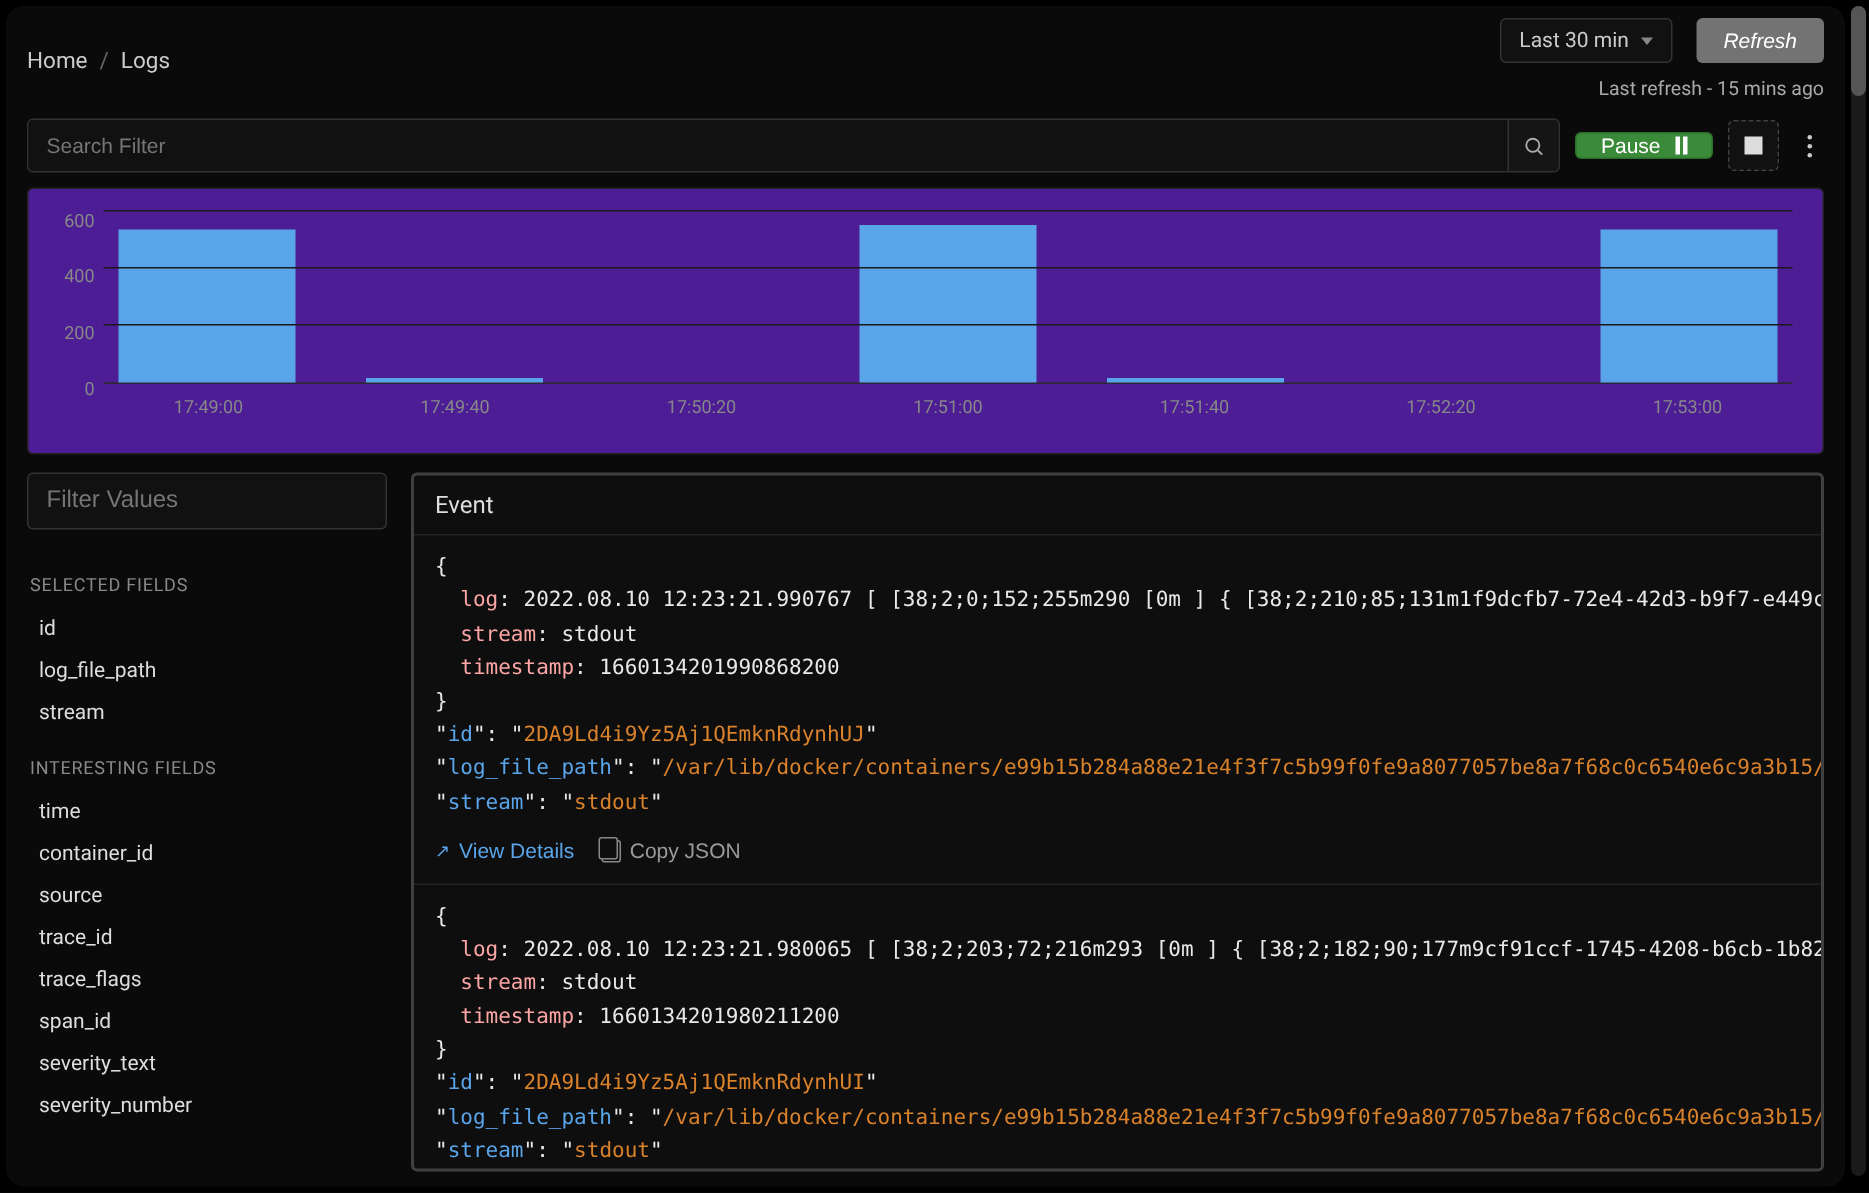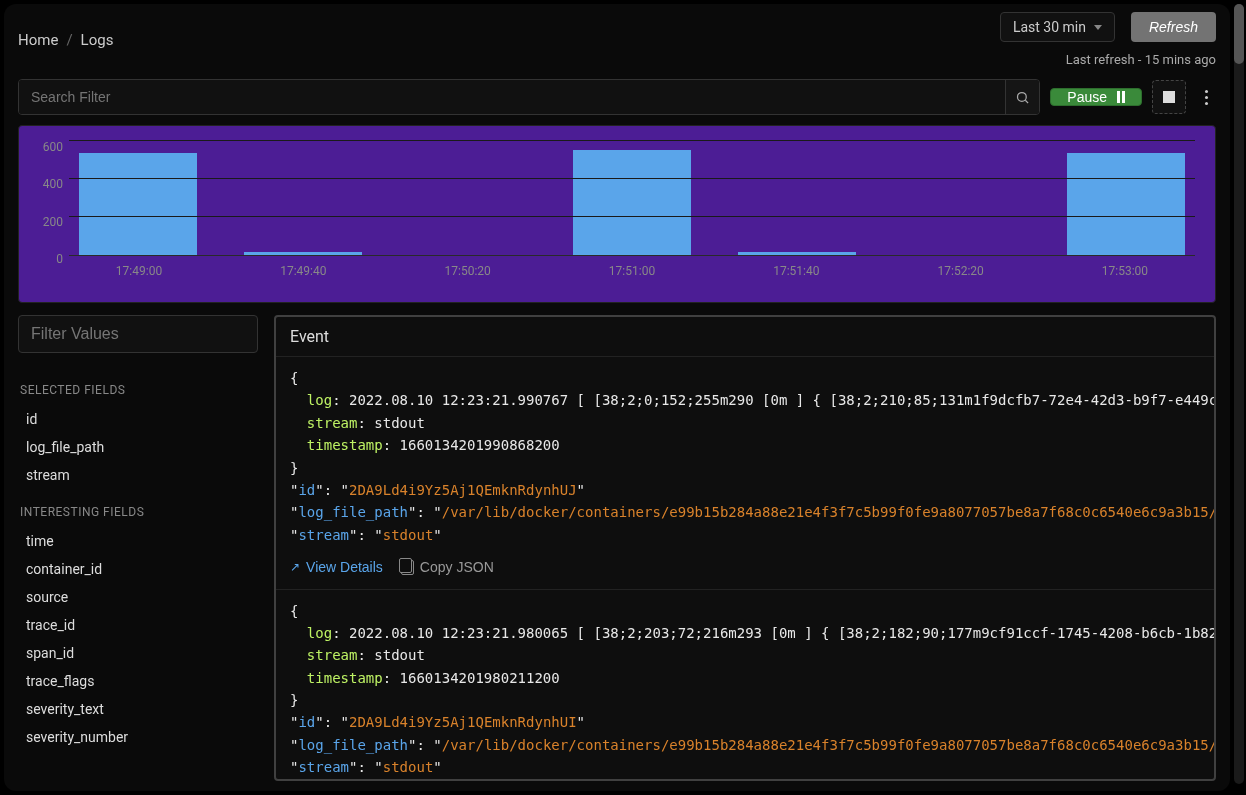--- a/index.html
+++ b/index.html
@@ -258,21 +258,21 @@
   }
   .event-item {
     border-top: 1px solid #222;
     padding: 10px 14px 10px 14px;
     font-family: ui-monospace, SFMono-Regular, Menlo, monospace;
     font-size: 14px;
     line-height: 1.6;
     white-space: nowrap;
     overflow: hidden;
   }
-  .k-muted { color: #bef264; }
+  .k-muted { color: #fca5a5; }
   .k-blue { color: #5aa5ea; }
   .k-orange { color: #d9822b; }
   .k-white { color: #e8e8e8; }
   .event-actions {
     display: flex;
     gap: 18px;
     margin-top: 10px;
     font-family: -apple-system, sans-serif;
     font-size: 14px;
     align-items: center;
@@ -405,22 +405,22 @@
           <div class="field-item">id</div>
           <div class="field-item">log_file_path</div>
           <div class="field-item">stream</div>
         </div>
       <div class="field-heading">INTERESTING FIELDS</div>
       <div id="interesting-fields">
           <div class="field-item">time</div>
           <div class="field-item">container_id</div>
           <div class="field-item">source</div>
           <div class="field-item">trace_id</div>
+          <div class="field-item">trace_flags</div>
           <div class="field-item">span_id</div>
-          <div class="field-item">trace_flags</div>
           <div class="field-item">severity_text</div>
           <div class="field-item">severity_number</div>
         </div>
     </div>
 
     <div class="event-panel">
       <div class="event-header">Event</div>
       <div class="event-list" id="event-list">
           <div class="event-item">
             <div><span class="k-white">{</span></div>

